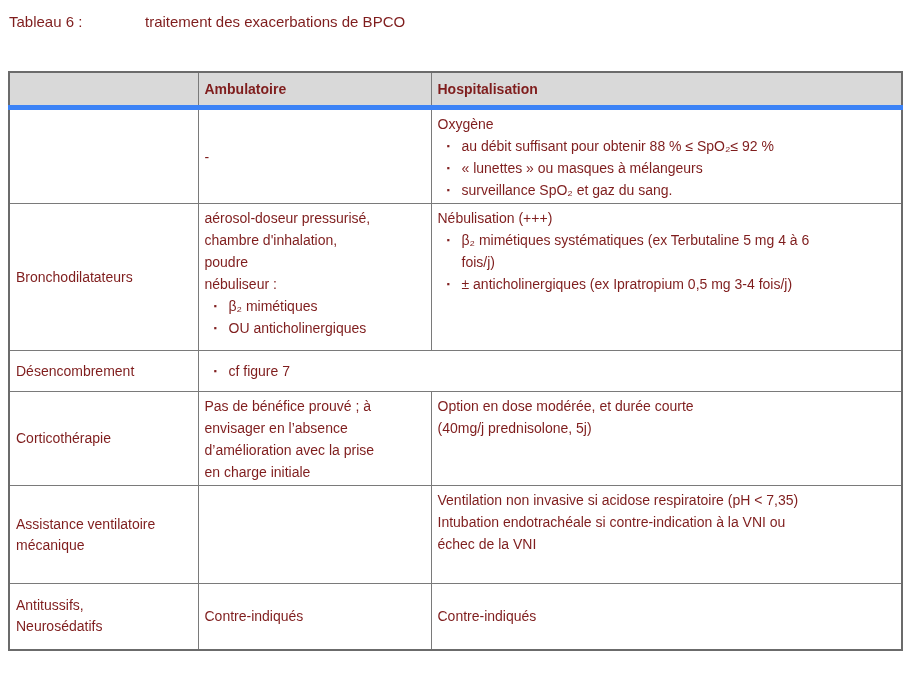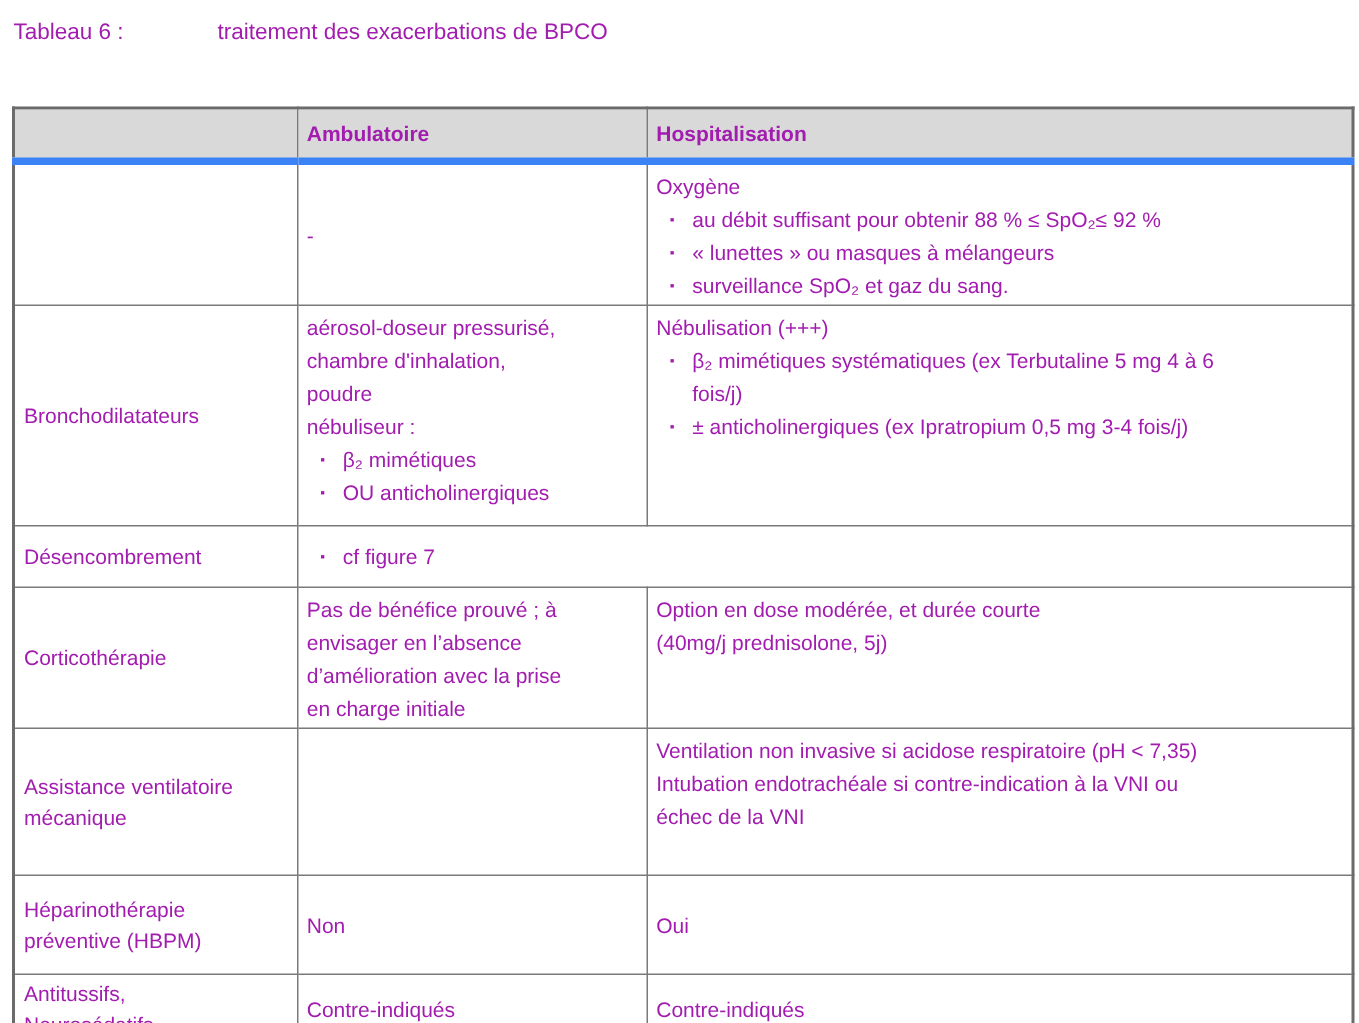--- a/index.html
+++ b/index.html
@@ -2,21 +2,21 @@
 <html><head>
 <meta charset="utf-8">
 <style>
   html, body { margin: 0; padding: 0; background: #ffffff; }
   .page {
     position: relative;
     width: 906px;
     height: 682px;
     background: #ffffff;
     font-family: "Liberation Sans", "DejaVu Sans", sans-serif;
-    color: #a21caf;
+    color: #7f1d1d;
     overflow: hidden;
   }
   .doc-title {
     position: absolute;
     left: 9px;
     top: 13px;
     font-size: 15px;
     white-space: nowrap;
   }
   .doc-title .cap-label { display: inline-block; width: 136px; }
@@ -176,30 +176,20 @@
           <td class="row-label">Assistance ventilatoire
 mécanique</td>
           <td></td>
           <td class="va-top">
             <div class="cell-line">Ventilation non invasive si acidose respiratoire (pH &lt; 7,35)
 Intubation endotrachéale si contre-indication à la VNI ou
 échec de la VNI</div>
           </td>
         </tr>
         <tr>
-          <td class="row-label">Héparinothérapie
-préventive (HBPM)</td>
-          <td>
-            <div class="cell-line">Non</div>
-          </td>
-          <td>
-            <div class="cell-line">Oui</div>
-          </td>
-        </tr>
-        <tr>
           <td class="row-label">Antitussifs,
 Neurosédatifs</td>
           <td>
             <div class="cell-line">Contre-indiqués</div>
           </td>
           <td>
             <div class="cell-line">Contre-indiqués</div>
           </td>
         </tr>
       </tbody>

